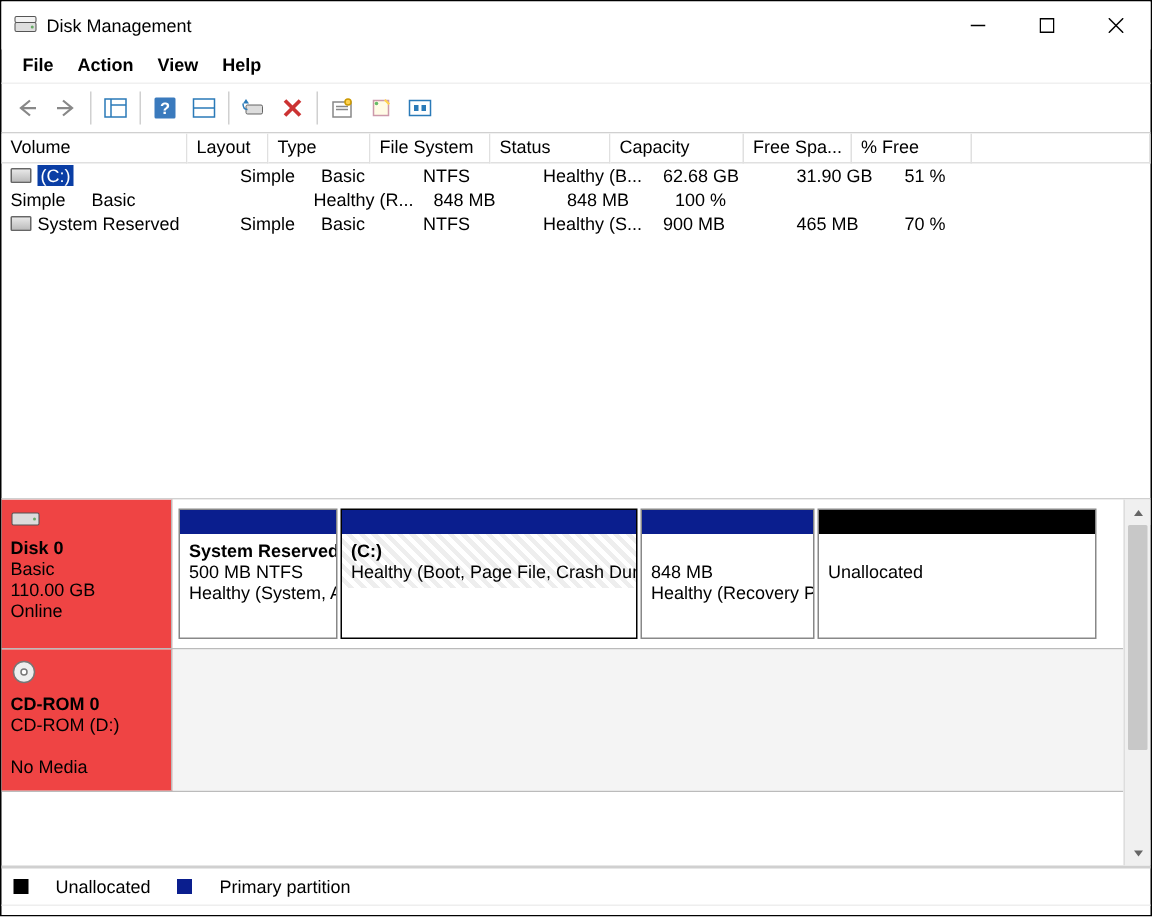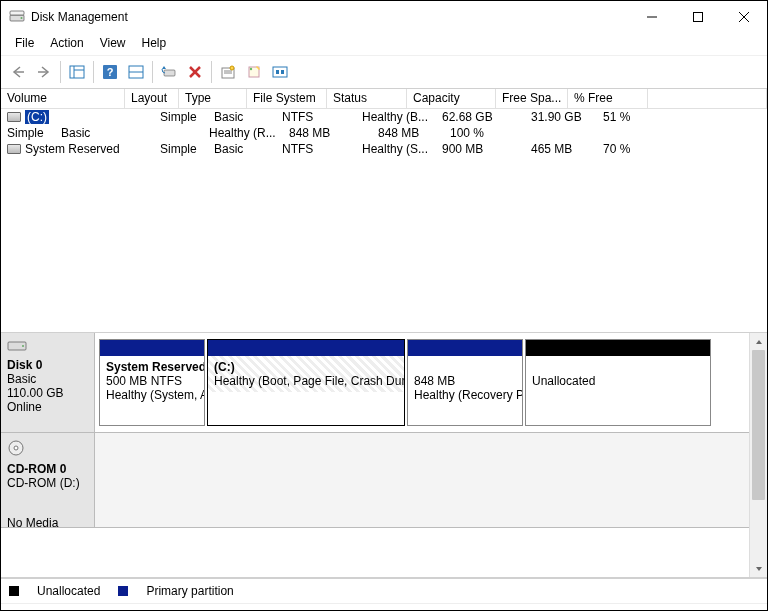--- a/index.html
+++ b/index.html
@@ -6,40 +6,40 @@
   .window{width:768px;height:611px;border:1px solid #000;box-sizing:border-box;display:flex;flex-direction:column;background:#fff;position:relative;}
   
   .titlebar{height:32px;display:flex;align-items:center;padding:0 0 0 8px;background:#fff;}
   .titlebar .icon-wrap{width:16px;height:16px;margin-right:6px;}
   .titlebar .title{flex:0 0 auto;padding-right:8px;}
   .titlebar .spacer{flex:1;}
   .titlebar .winbtn{width:46px;height:30px;display:flex;align-items:center;justify-content:center;}
   .titlebar .winbtn svg{display:block;}
   
   .menubar{height:20px;display:flex;align-items:center;padding:0 6px 2px 6px;border-bottom:1px solid #f0f0f0;}
-  .menubar .menu-item{padding:2px 8px;}
+  .menubar .menu-item{padding:2px 8px;font-weight:bold;}
   
   .toolbar{height:28px;display:flex;align-items:center;padding:2px 4px;border-bottom:1px solid #d0d0d0;gap:0;}
   .toolbar .tbtn{width:24px;height:24px;display:flex;align-items:center;justify-content:center;margin:0 1px;}
   .toolbar .sep{width:1px;height:22px;background:#d0d0d0;margin:0 3px;}
   
   .volume-list{flex:0 0 243px;overflow:hidden;border-bottom:1px solid #d0d0d0;display:flex;flex-direction:column;}
   .vl-header{display:flex;height:20px;background:#fff;}
   .vl-header .col{border-right:1px solid #e0e0e0;border-bottom:1px solid #e0e0e0;padding:2px 6px;box-sizing:border-box;background:#fff;overflow:hidden;white-space:nowrap;}
   .vl-body{flex:1;overflow:auto;}
   .vl-row{display:flex;height:16px;align-items:center;}
   .vl-row .cell{padding:1px 6px;box-sizing:border-box;white-space:nowrap;overflow:hidden;}
   .vl-row .vol-name{display:flex;align-items:center;gap:4px;}
   .disk-glyph{width:12px;height:8px;background:linear-gradient(#e8e8e8,#bcbcbc);border:1px solid #666;border-radius:1px;}
   .selected-label{background:#0a3ea5;color:#fff;padding:0 2px;}
   
   .graphical{flex:1;display:flex;overflow:hidden;}
   .graphical-inner{flex:1;overflow:hidden;}
   .disk-row{display:flex;border-bottom:1px solid #bbb;}
-  .disk-label{width:94px;box-sizing:border-box;padding:6px;border-right:1px solid #bbb;background:#e5e5e5;}
+  .disk-label{width:114px;box-sizing:border-box;padding:6px;border-right:1px solid #bbb;background:#ef4444;}
   .disk-label .dl-icon{margin-bottom:2px;}
   .disk-label .dl-name{font-weight:700;}
   .partitions{flex:1;display:flex;padding:6px 4px 6px 4px;gap:0;background:#fff;}
   .part{border:1px solid #888;box-sizing:border-box;position:relative;overflow:hidden;margin-right:2px;flex-shrink:0;}
   .part:last-child{margin-right:0;}
   .part .stripe{height:16px;width:100%;}
   .stripe.primary{background:#0a1e8e;}
   .stripe.unalloc{background:#000;}
   .part .pbody{padding:4px 6px;font-size:12px;line-height:14px;white-space:nowrap;overflow:hidden;}
   .part .pbody .pname{font-weight:700;}
@@ -271,21 +271,21 @@
           </div>
         </div>
         <div class="disk-row cd" style="height: 94px;">
           <div class="disk-label">
             <div class="dl-icon"><svg width="18" height="18">
                 <circle cx="9" cy="9" r="7" fill="#eee" stroke="#777"></circle>
                 <circle cx="9" cy="9" r="2" fill="#fff" stroke="#777"></circle>
               </svg></div>
             <div class="dl-name">CD-ROM 0</div>
             <div>CD-ROM (D:)</div>
-            <div style="margin-top:26px">No Media</div>
+            <div style="margin-top:14px">No Media</div>
           </div>
           <div class="partitions"></div>
         </div>
       </div>
     <div class="scrollbar-v">
       <div class="arrow up">
           <svg width="8" height="8">
             <path d="M4 2 L7 6 L1 6 Z" fill="#666"></path>
           </svg>
         </div>

